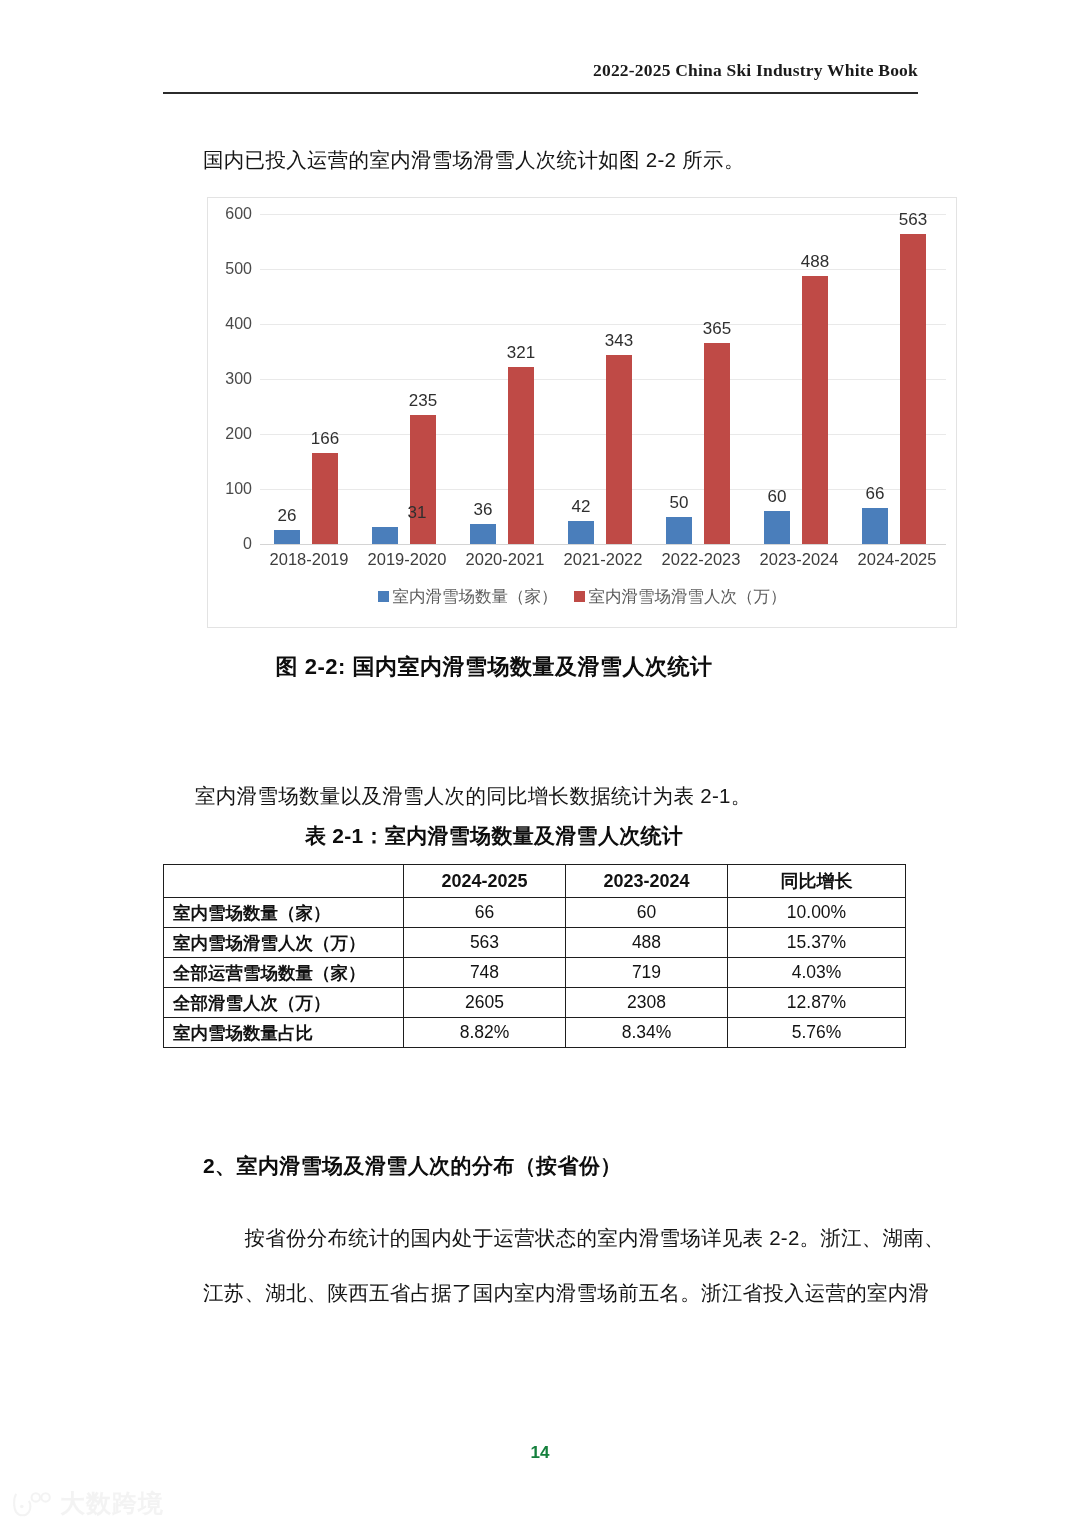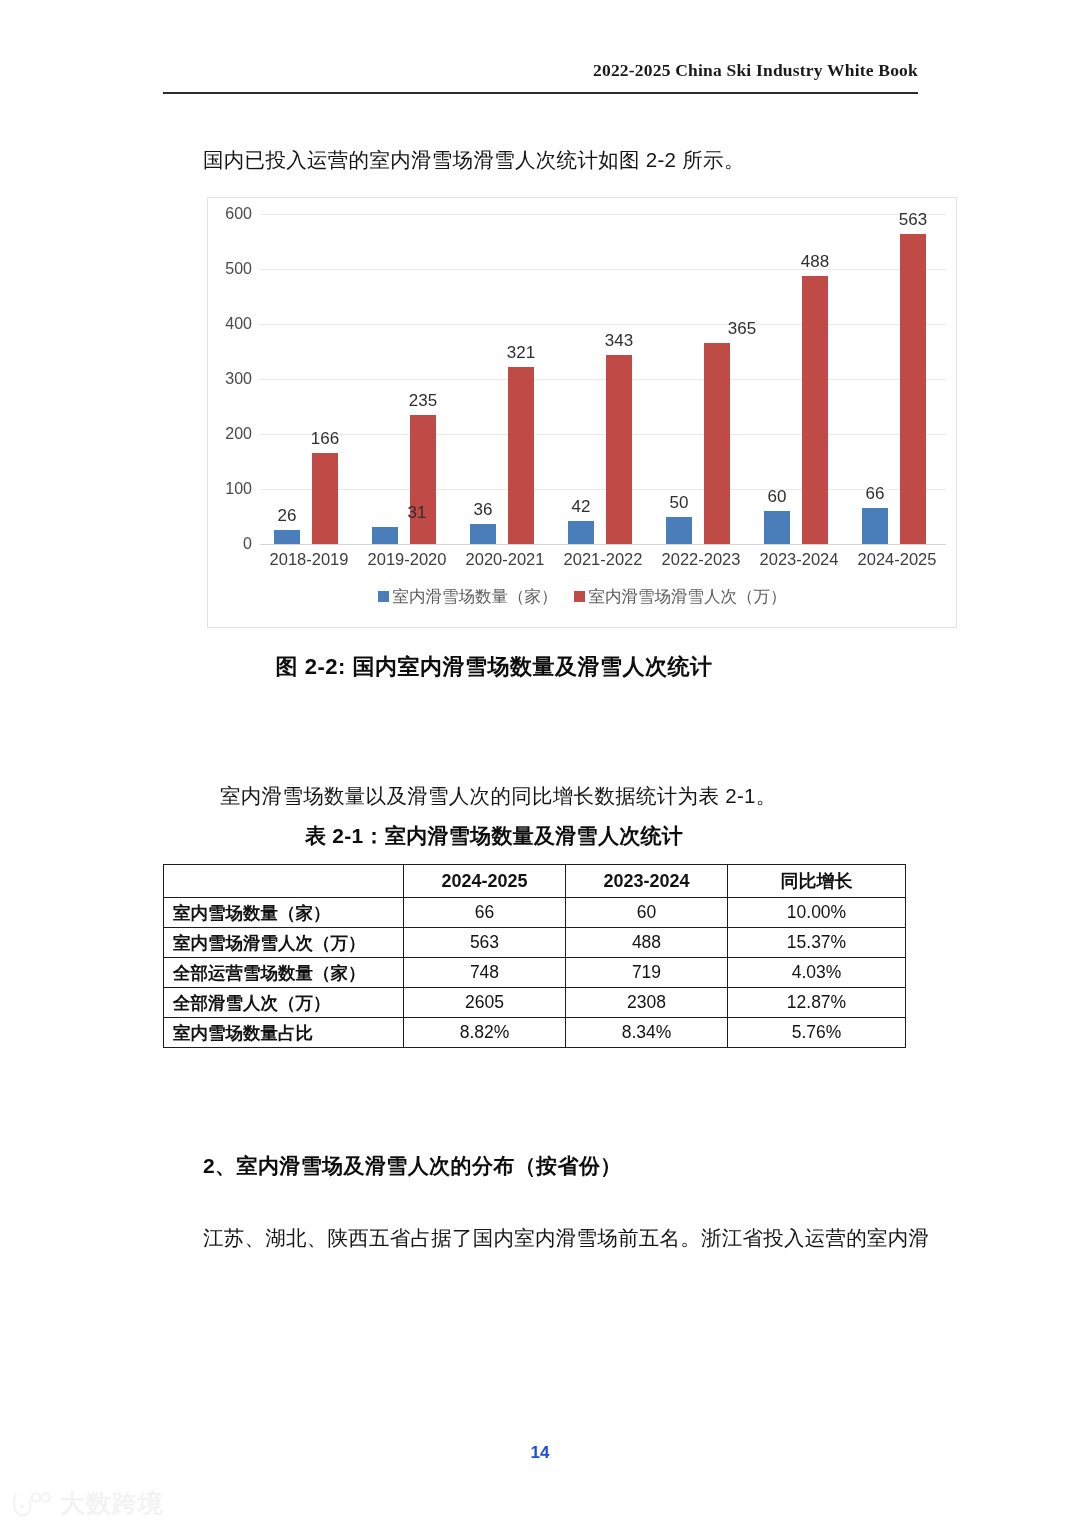--- a/index.html
+++ b/index.html
@@ -46,21 +46,21 @@
   .para {
     position: absolute;
     font-size: 20.5px;
     line-height: 56px;
     color: #151515;
     letter-spacing: 0.3px;
     white-space: pre;
   }
 
   .para-intro { left: 203px; top: 132px; }
-  .para-table-intro { left: 220px; top: 768px; }
+  .para-table-intro { left: 195px; top: 768px; }
 
   
   .chart-frame {
     position: absolute;
     left: 207px;
     top: 197px;
     width: 750px;
     height: 431px;
     border: 1px solid #e3e3e3;
     background: #ffffff;
@@ -234,21 +234,21 @@
 
   
   .page-number {
     position: absolute;
     left: 0;
     top: 1443px;
     width: 1080px;
     text-align: center;
     font-size: 17px;
     font-weight: bold;
-    color: #1d4ed8;
+    color: #15803d;
   }
 
   .watermark {
     position: absolute;
     left: 12px;
     top: 1483px;
     height: 40px;
     display: flex;
     align-items: center;
     opacity: 0.4;
@@ -318,21 +318,21 @@
         <div class="group" style="left: 42.8571%; width: 14.2857%;">
           <div class="bar count" style="height: 23.1px; background: rgb(74, 126, 187);"></div>
           <div class="bar visits" style="height: 188.65px; background: rgb(191, 74, 70);"></div>
           <div class="bar-label count" style="bottom: 27.1px;">42</div>
           <div class="bar-label visits" style="bottom: 192.65px;">343</div>
         </div>
         <div class="group" style="left: 57.1429%; width: 14.2857%;">
           <div class="bar count" style="height: 27.5px; background: rgb(74, 126, 187);"></div>
           <div class="bar visits" style="height: 200.75px; background: rgb(191, 74, 70);"></div>
           <div class="bar-label count" style="bottom: 31.5px;">50</div>
-          <div class="bar-label visits" style="bottom: 204.75px; margin-left: 25px;">365</div>
+          <div class="bar-label visits" style="bottom: 204.75px;">365</div>
         </div>
         <div class="group" style="left: 71.4286%; width: 14.2857%;">
           <div class="bar count" style="height: 33px; background: rgb(74, 126, 187);"></div>
           <div class="bar visits" style="height: 268.4px; background: rgb(191, 74, 70);"></div>
           <div class="bar-label count" style="bottom: 37px;">60</div>
           <div class="bar-label visits" style="bottom: 272.4px;">488</div>
         </div>
         <div class="group" style="left: 85.7143%; width: 14.2857%;">
           <div class="bar count" style="height: 36.3px; background: rgb(74, 126, 187);"></div>
           <div class="bar visits" style="height: 309.65px; background: rgb(191, 74, 70);"></div>
@@ -404,20 +404,21 @@
         <td class="val">8.82%</td>
         <td class="val">8.34%</td>
         <td class="val">5.76%</td>
       </tr>
     </tbody>
 </table>
 
 <div class="section-heading">2、室内滑雪场及滑雪人次的分布（按省份）</div>
 
 <div class="para-block" id="body-block">
+    <div class="line indent">　　按省份分布统计的国内处于运营状态的室内滑雪场详见表 2-2。浙江、湖南、</div>
     <div class="line">江苏、湖北、陕西五省占据了国内室内滑雪场前五名。浙江省投入运营的室内滑</div>
   </div>
 
 <div class="page-number">14</div>
 
 <div class="watermark">
   <svg class="wm-logo" viewBox="0 0 60 42">
     <path d="M6 8 C2 14 2 28 6 34 C10 40 20 40 24 34 C27 30 27 22 24 18" fill="none" stroke="#e2e2e2" stroke-width="3"></path>
     <circle cx="14" cy="26" r="2.6" fill="#e2e2e2"></circle>
     <circle cx="34" cy="13" r="6" fill="none" stroke="#e2e2e2" stroke-width="3"></circle>

